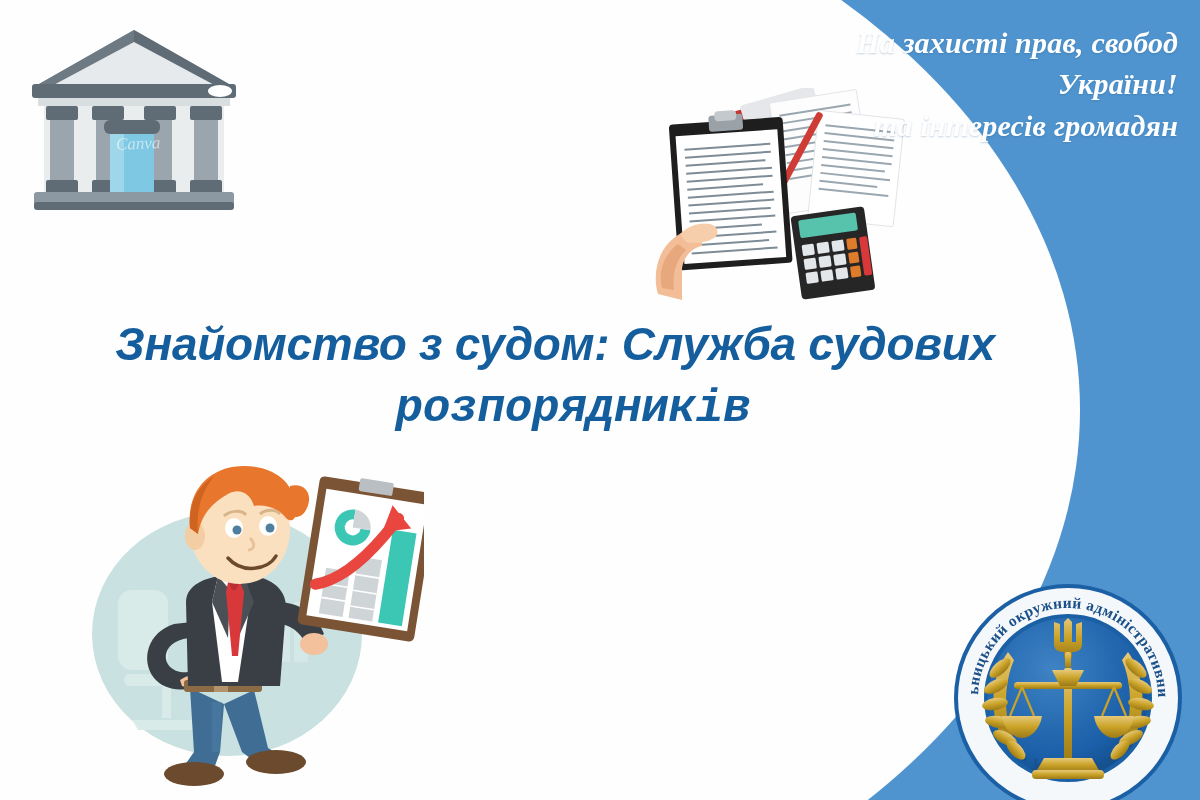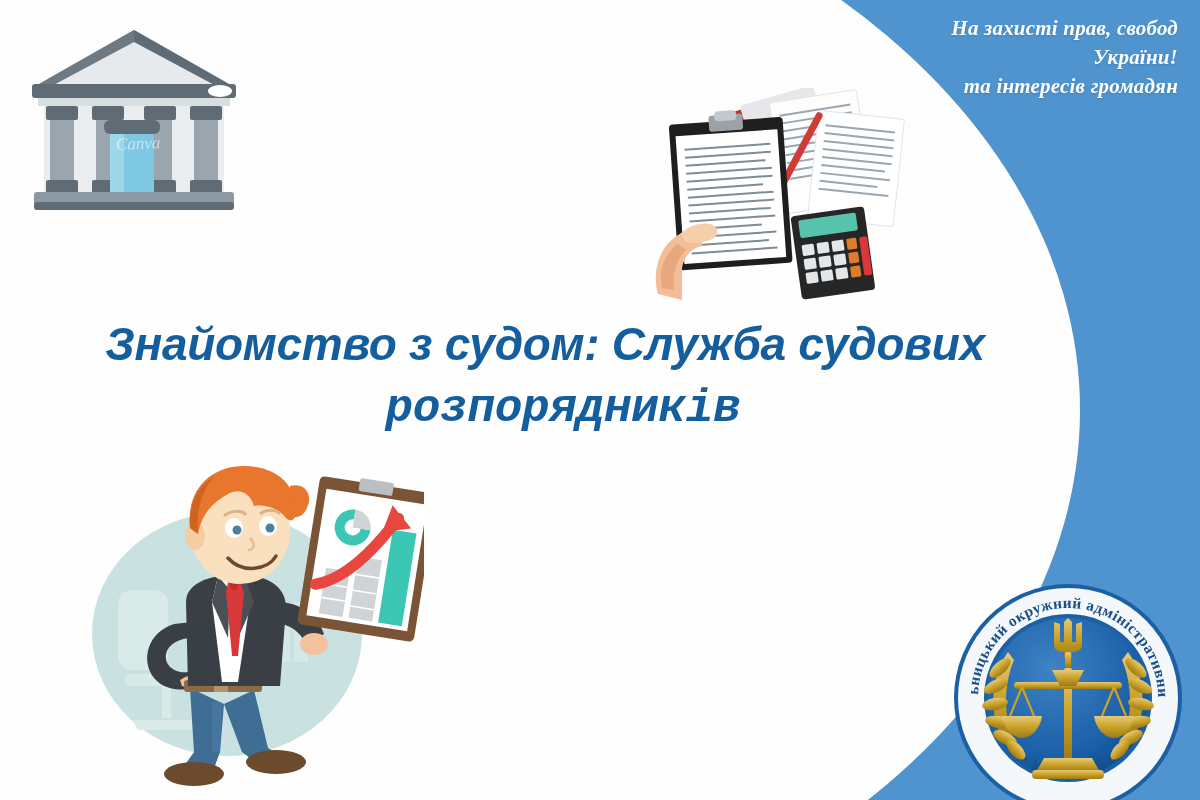--- a/index.html
+++ b/index.html
@@ -37,39 +37,39 @@
     width: 300px;
     height: 800px;
     background: #fefefe;
     z-index: 1;
   }
 
   
   .slogan {
     position: absolute;
     right: 22px;
-    top: 14px;
+    top: 22px;
     width: 400px;
     text-align: right;
     color: #ffffff;
     font-family: "Liberation Serif", serif;
     font-style: italic;
     font-weight: bold;
-    font-size: 21px;
+    font-size: 30px;
     line-height: 1.38;
     letter-spacing: 0.2px;
     z-index: 6;
     text-shadow: 0 1px 2px rgba(30,80,130,.25);
   }
   .slogan span { display: block; }
 
   
   .title-block {
     position: absolute;
-    left: 40px;
+    left: 50px;
     top: 312px;
     width: 1010px;
     z-index: 6;
     color: #155e9e;
     font-family: "Liberation Sans", sans-serif;
     font-weight: bold;
     font-style: italic;
     font-size: 46px;
     line-height: 1.42;
     text-align: center;

